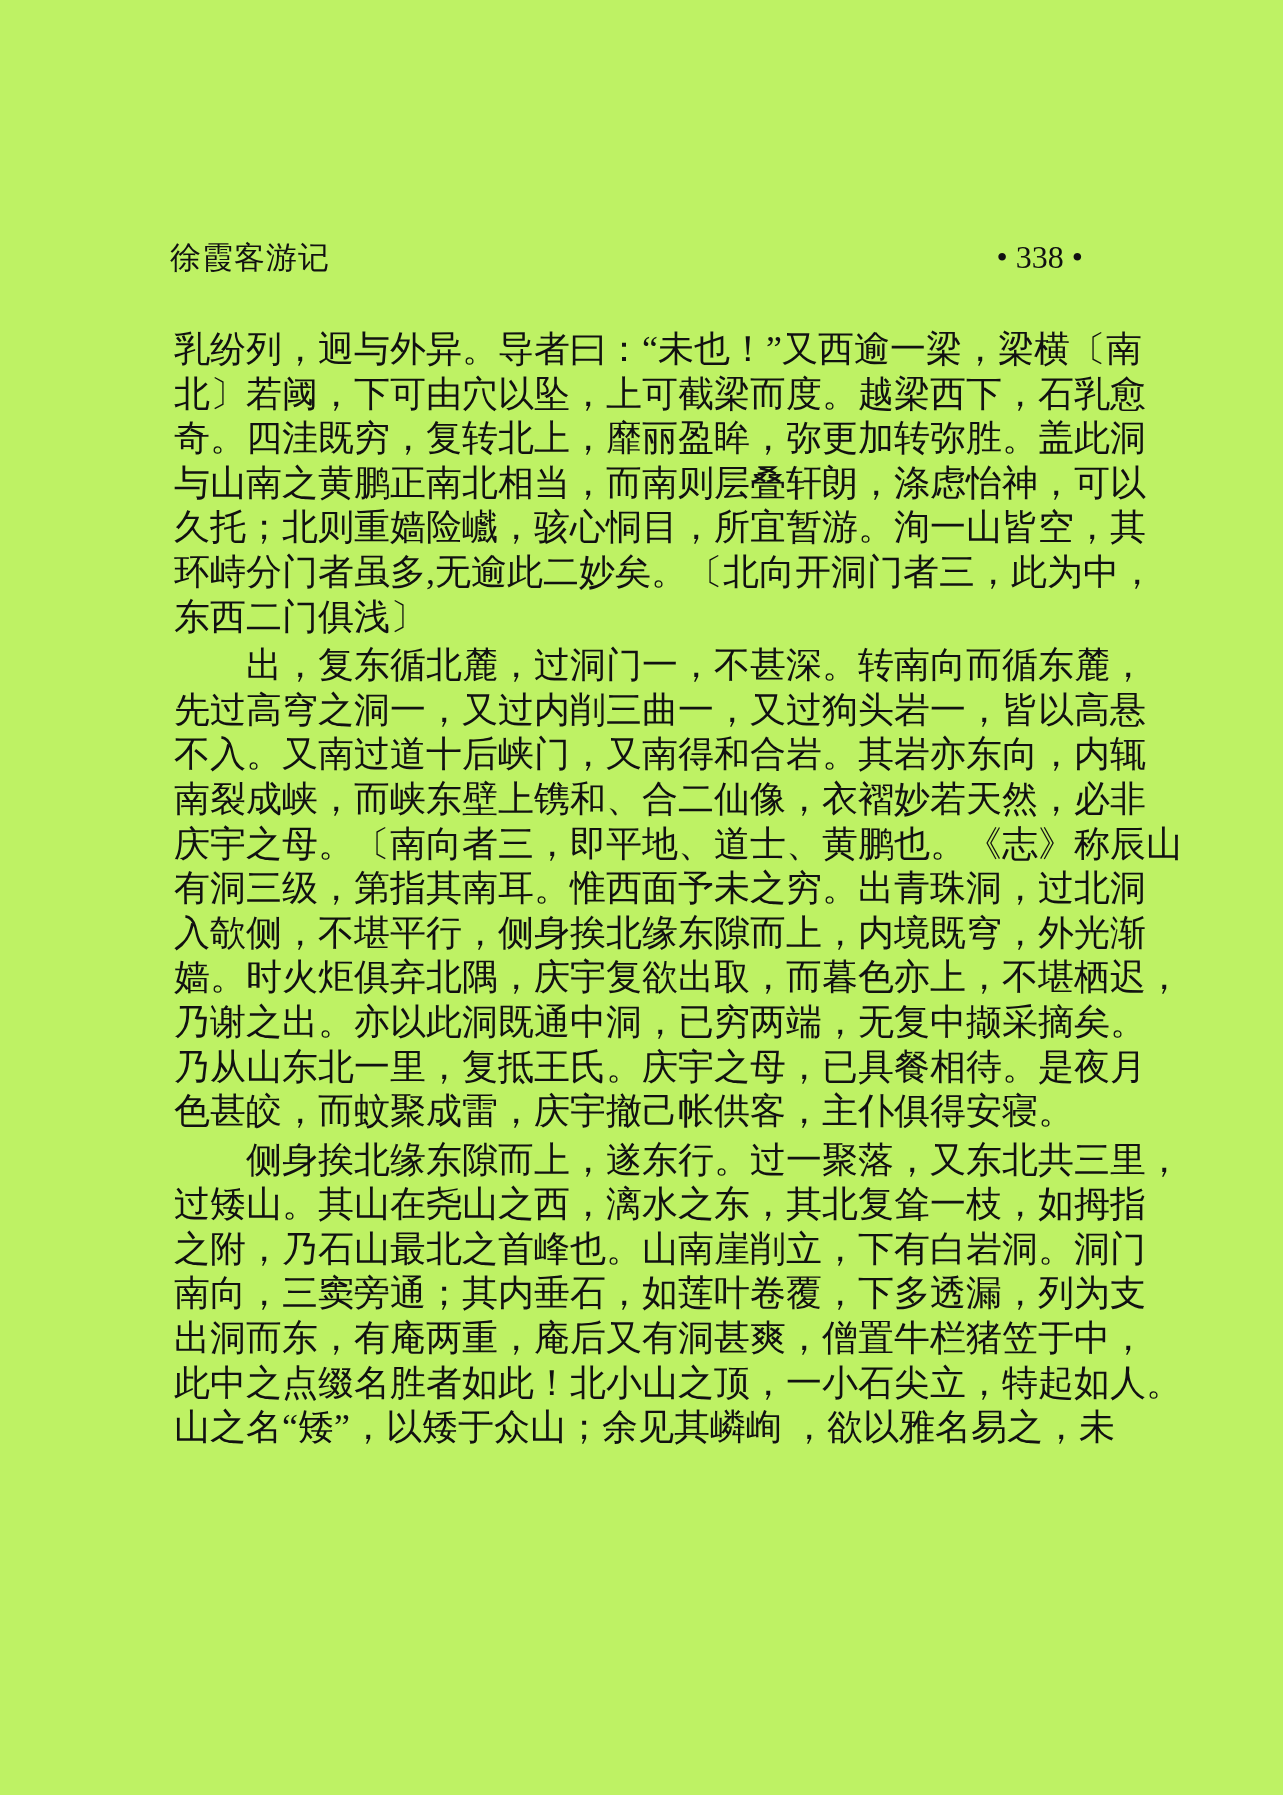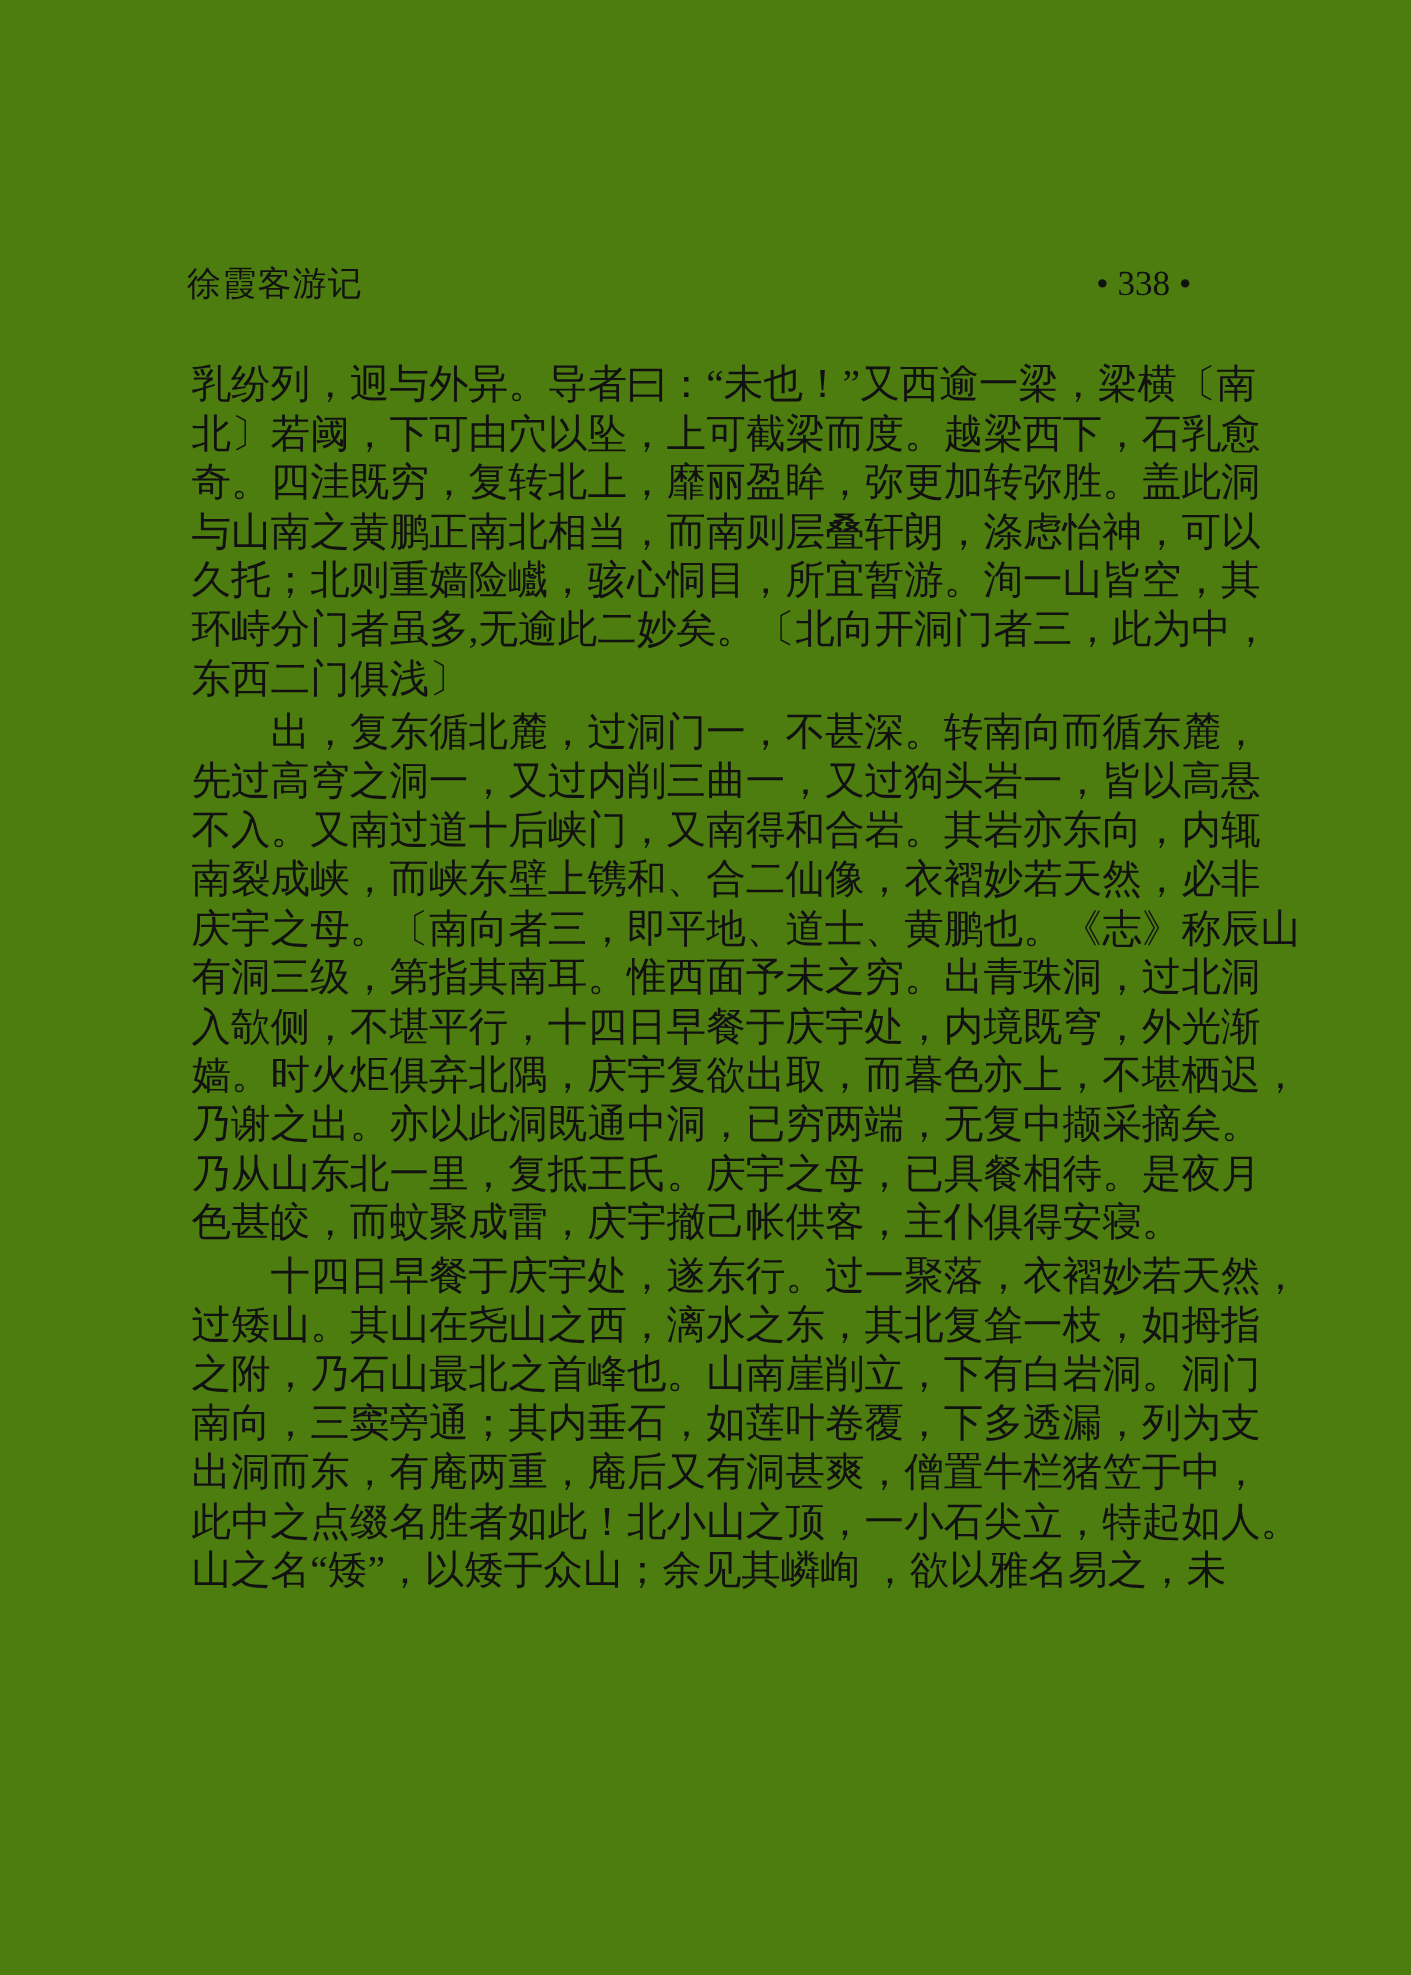--- a/index.html
+++ b/index.html
@@ -1,20 +1,20 @@
 <!DOCTYPE html>
 <html><head>
 <meta charset="utf-8">
 <style>
   html, body { margin: 0; padding: 0; background: #ffffff; }
   .page {
     position: relative;
     width: 1283px;
     height: 1795px;
-    background: #4d7c0f;
+    background: #bef264;
     color: #111111;
     font-family: "Liberation Serif", "DejaVu Serif", serif;
     overflow: hidden;
   }
   .running-header {
     position: absolute;
     left: 170px;
     top: 237px;
     width: 970px;
     display: flex;
@@ -62,28 +62,28 @@
         <div class="line">环峙分门者虽多,无逾此二妙矣。〔北向开洞门者三，此为中，</div>
         <div class="line">东西二门俱浅〕</div>
       </div>
       <div class="paragraph">
         <div class="line indent">出，复东循北麓，过洞门一，不甚深。转南向而循东麓，</div>
         <div class="line">先过高穹之洞一，又过内削三曲一，又过狗头岩一，皆以高悬</div>
         <div class="line">不入。又南过道十后峡门，又南得和合岩。其岩亦东向，内辄</div>
         <div class="line">南裂成峡，而峡东壁上镌和、合二仙像，衣褶妙若天然，必非</div>
         <div class="line">庆宇之母。〔南向者三，即平地、道士、黄鹏也。《志》称辰山</div>
         <div class="line">有洞三级，第指其南耳。惟西面予未之穷。出青珠洞，过北洞</div>
-        <div class="line">入欹侧，不堪平行，十四日早餐于庆宇处，内境既穹，外光渐</div>
+        <div class="line">入欹侧，不堪平行，侧身挨北缘东隙而上，内境既穹，外光渐</div>
         <div class="line">嫱。时火炬俱弃北隅，庆宇复欲出取，而暮色亦上，不堪栖迟，</div>
         <div class="line">乃谢之出。亦以此洞既通中洞，已穷两端，无复中撷采摘矣。</div>
         <div class="line">乃从山东北一里，复抵王氏。庆宇之母，已具餐相待。是夜月</div>
         <div class="line">色甚皎，而蚊聚成雷，庆宇撤己帐供客，主仆俱得安寝。</div>
       </div>
       <div class="paragraph">
-        <div class="line indent">十四日早餐于庆宇处，遂东行。过一聚落，衣褶妙若天然，</div>
+        <div class="line indent">侧身挨北缘东隙而上，遂东行。过一聚落，又东北共三里，</div>
         <div class="line">过矮山。其山在尧山之西，漓水之东，其北复耸一枝，如拇指</div>
         <div class="line">之附，乃石山最北之首峰也。山南崖削立，下有白岩洞。洞门</div>
         <div class="line">南向，三窦旁通；其内垂石，如莲叶卷覆，下多透漏，列为支</div>
         <div class="line">出洞而东，有庵两重，庵后又有洞甚爽，僧置牛栏猪笠于中，</div>
         <div class="line">此中之点缀名胜者如此！北小山之顶，一小石尖立，特起如人。</div>
         <div class="line">山之名“矮”，以矮于众山；余见其嶙峋 ，欲以雅名易之，未</div>
       </div>
     </div>
 </div>
 

